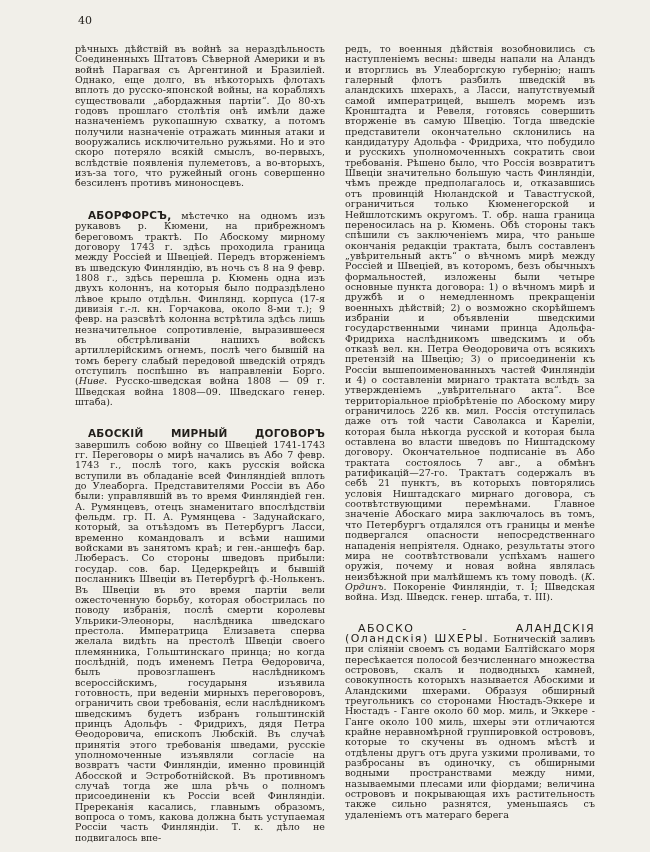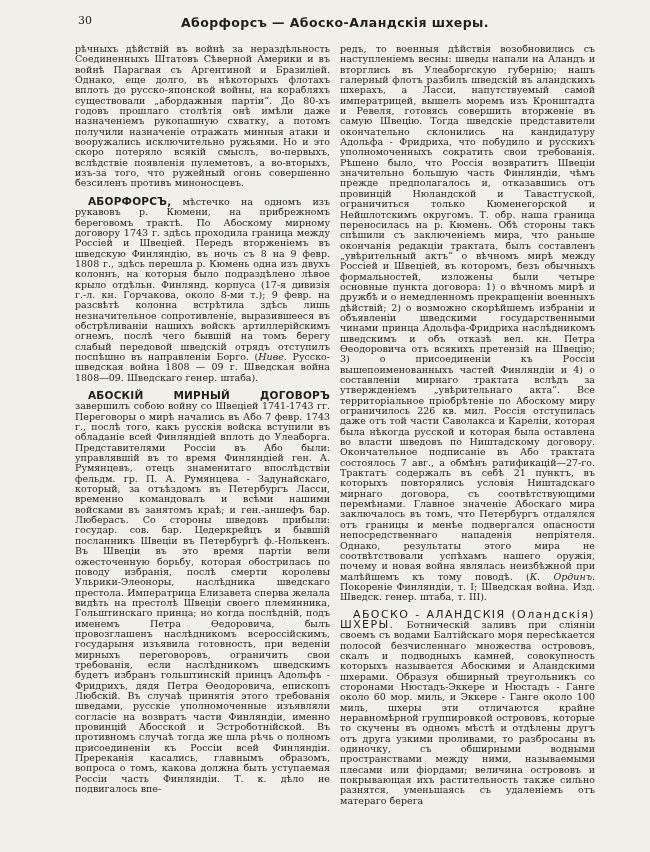--- a/index.html
+++ b/index.html
@@ -38,36 +38,36 @@
     margin:0;
     text-align:center;
     font-family:"DejaVu Sans", sans-serif;
     font-weight:bold;
     font-size:12.5px;
     letter-spacing:0.4px;
     line-height:14px;
   }
   .columns{
     display:flex;
-    gap:10px;
+    gap:20px;
     padding:6px 55px 0 75px;
   }
   .col{
     width:256px;
     box-sizing:border-box;
   }
   .para{
     margin:0;
     font-size:9.5px;
     line-height:10.35px;
     text-align:justify;
     word-spacing:0.2px;
   }
   .para + .para{
-    margin-top:7px;
+    margin-top:21px;
   }
   .para.indent{
     text-indent:13px;
   }
   .seg-normal{}
   .seg-italic{font-style:italic;}
   .seg-heading{
     font-family:"DejaVu Sans", sans-serif;
     font-weight:bold;
     font-size:10.5px;
@@ -78,22 +78,21 @@
     font-weight:normal;
     font-size:11px;
     letter-spacing:1.4px;
   }
 </style>
 </head>
 <body>
 
 <div class="page">
   <header class="page-header">
-    <span class="page-number">30</span>
-    <h1 class="running-title">Аборфорсъ — Абоско-Аландскія шхеры.</h1>
+    <span class="page-number">40</span>
   </header>
   <main class="columns">
     <section class="col" id="col-left">
         <p class="para"><span class="seg-normal">рѣчныхъ дѣйствій въ войнѣ за нераздѣльность Соединенныхъ Штатовъ Сѣверной Америки и въ войнѣ Парагвая съ Аргентиной и Бразиліей. Однако, еще долго, въ нѣкоторыхъ флотахъ вплоть до русско-японской войны, на корабляхъ существовали „абордажныя партіи“. До 80-хъ годовъ прошлаго столѣтія онѣ имѣли даже назначеніемъ рукопашную схватку, а потомъ получили назначеніе отражать минныя атаки и вооружались исключительно ружьями. Но и это скоро потеряло всякій смыслъ, во-первыхъ, вслѣдствіе появленія пулеметовъ, а во-вторыхъ, изъ-за того, что ружейный огонь совершенно безсиленъ противъ миноносцевъ.</span></p>
         <p class="para indent"><span class="seg-heading">АБОРФОРСЪ,</span><span class="seg-normal"> мѣстечко на одномъ изъ рукавовъ р. Кюмени, на прибрежномъ береговомъ трактѣ. По Абоскому мирному договору 1743 г. здѣсь проходила граница между Россіей и Швеціей. Передъ вторженіемъ въ шведскую Финляндію, въ ночь съ 8 на 9 февр. 1808 г., здѣсь перешла р. Кюмень одна изъ двухъ колоннъ, на которыя было подраздѣлено лѣвое крыло отдѣльн. Финлянд. корпуса (17-я дивизія г.-л. кн. Горчакова, около 8-ми т.); 9 февр. на разсвѣтѣ колонна встрѣтила здѣсь лишь незначительное сопротивленіе, выразившееся въ обстрѣливаніи нашихъ войскъ артиллерійскимъ огнемъ, послѣ чего бывшій на томъ берегу слабый передовой шведскій отрядъ отступилъ поспѣшно въ направленіи Борго. (</span><span class="seg-italic">Ниве.</span><span class="seg-normal"> Русско-шведская война 1808 — 09 г. Шведская война 1808—09. Шведскаго генер. штаба).</span></p>
         <p class="para indent"><span class="seg-heading">АБОСКІЙ МИРНЫЙ ДОГОВОРЪ</span><span class="seg-normal"> завершилъ собою войну со Швеціей 1741-1743 гг. Переговоры о мирѣ начались въ Або 7 февр. 1743 г., послѣ того, какъ русскія войска вступили въ обладаніе всей Финляндіей вплоть до Улеаборга. Представителями Россіи въ Або были: управлявшій въ то время Финляндіей ген. А. Румянцевъ, отецъ знаменитаго впослѣдствіи фельдм. гр. П. А. Румянцева - Задунайскаго, который, за отъѣздомъ въ Петербургъ Ласси, временно командовалъ и всѣми нашими войсками въ занятомъ краѣ; и ген.-аншефъ бар. Люберасъ. Со стороны шведовъ прибыли: государ. сов. бар. Цедеркрейцъ и бывшій посланникъ Швеціи въ Петербургѣ ф.-Нолькенъ. Въ Швеціи въ это время партіи вели ожесточенную борьбу, которая обострилась по поводу избранія, послѣ смерти королевы Ульрики-Элеоноры, наслѣдника шведскаго престола. Императрица Елизавета сперва желала видѣть на престолѣ Швеціи своего племянника, Гольштинскаго принца; но когда послѣдній, подъ именемъ Петра Ѳедоровича, былъ провозглашенъ наслѣдникомъ всероссійскимъ, государыня изъявила готовность, при веденіи мирныхъ переговоровъ, ограничить свои требованія, если наслѣдникомъ шведскимъ будетъ избранъ гольштинскій принцъ Адольфъ - Фридрихъ, дядя Петра Ѳеодоровича, епископъ Любскій. Въ случаѣ принятія этого требованія шведами, русскіе уполномоченные изъявляли согласіе на возвратъ части Финляндіи, именно провинцій Абосской и Эстроботнійской. Въ противномъ случаѣ тогда же шла рѣчь о полномъ присоединеніи къ Россіи всей Финляндіи. Пререканія касались, главнымъ образомъ, вопроса о томъ, какова должна быть уступаемая Россіи часть Финляндіи. Т. к. дѣло не подвигалось впе-</span></p>
       </section>
     <section class="col" id="col-right">
         <p class="para"><span class="seg-normal">редъ, то военныя дѣйствія возобновились съ наступленіемъ весны: шведы напали на Аландъ и вторглись въ Улеаборгскую губернію; нашъ галерный флотъ разбилъ шведскій въ аландскихъ шхерахъ, а Ласси, напутствуемый самой императрицей, вышелъ моремъ изъ Кронштадта и Ревеля, готовясь совершить вторженіе въ самую Швецію. Тогда шведскіе представители окончательно склонились на кандидатуру Адольфа - Фридриха, что побудило и русскихъ уполномоченныхъ сократить свои требованія. Рѣшено было, что Россія возвратитъ Швеціи значительно большую часть Финляндіи, чѣмъ прежде предполагалось и, отказавшись отъ провинцій Нюландской и Тавастгуской, ограничиться только Кюменегорской и Нейшлотскимъ округомъ. Т. обр. наша граница переносилась на р. Кюмень. Обѣ стороны такъ спѣшили съ заключеніемъ мира, что раньше окончанія редакціи трактата, былъ составленъ „увѣрительный актъ“ о вѣчномъ мирѣ между Россіей и Швеціей, въ которомъ, безъ обычныхъ формальностей, изложены были четыре основные пункта договора: 1) о вѣчномъ мирѣ и дружбѣ и о немедленномъ прекращеніи военныхъ дѣйствій; 2) о возможно скорѣйшемъ избраніи и объявленіи шведскими государственными чинами принца Адольфа-Фридриха наслѣдникомъ шведскимъ и объ отказѣ вел. кн. Петра Ѳеодоровича отъ всякихъ претензій на Швецію; 3) о присоединеніи къ Россіи вышепоименованныхъ частей Финляндіи и 4) о составленіи мирнаго трактата вслѣдъ за утвержденіемъ „увѣрительнаго акта“. Все территоріальное пріобрѣтеніе по Абоскому миру ограничилось 226 кв. мил. Россія отступилась даже отъ той части Саволакса и Кареліи, которая была нѣкогда русской и которая была оставлена во власти шведовъ по Ништадскому договору. Окончательное подписаніе въ Або трактата состоялось 7 авг., а обмѣнъ ратификацій—27-го. Трактатъ содержалъ въ себѣ 21 пунктъ, въ которыхъ повторялись условія Ништадскаго мирнаго договора, съ соотвѣтствующими перемѣнами. Главное значеніе Абоскаго мира заключалось въ томъ, что Петербургъ отдалялся отъ границы и менѣе подвергался опасности непосредственнаго нападенія непріятеля. Однако, результаты этого мира не соотвѣтствовали успѣхамъ нашего оружія, почему и новая война являлась неизбѣжной при малѣйшемъ къ тому поводѣ. (</span><span class="seg-italic">К. Ординъ.</span><span class="seg-normal"> Покореніе Финляндіи, т. I; Шведская война. Изд. Шведск. генер. штаба, т. III).</span></p>
         <p class="para indent"><span class="seg-heading-wide">АБОСКО - АЛАНДСКІЯ (Оландскія) ШХЕРЫ.</span><span class="seg-normal"> Ботническій заливъ при сліяніи своемъ съ водами Балтійскаго моря пересѣкается полосой безчисленнаго множества острововъ, скалъ и подводныхъ камней, совокупность которыхъ называется Абоскими и Аландскими шхерами. Образуя обширный треугольникъ со сторонами Нюстадъ-Эккере и Нюстадъ - Ганге около 60 мор. миль, и Эккере - Ганге около 100 миль, шхеры эти отличаются крайне неравномѣрной группировкой острововъ, которые то скучены въ одномъ мѣстѣ и отдѣлены другъ отъ друга узкими проливами, то разбросаны въ одиночку, съ обширными водными пространствами между ними, называемыми плесами или фіордами; величина острововъ и покрывающая ихъ растительность также сильно разнятся, уменьшаясь съ удаленіемъ отъ матераго берега</span></p>

